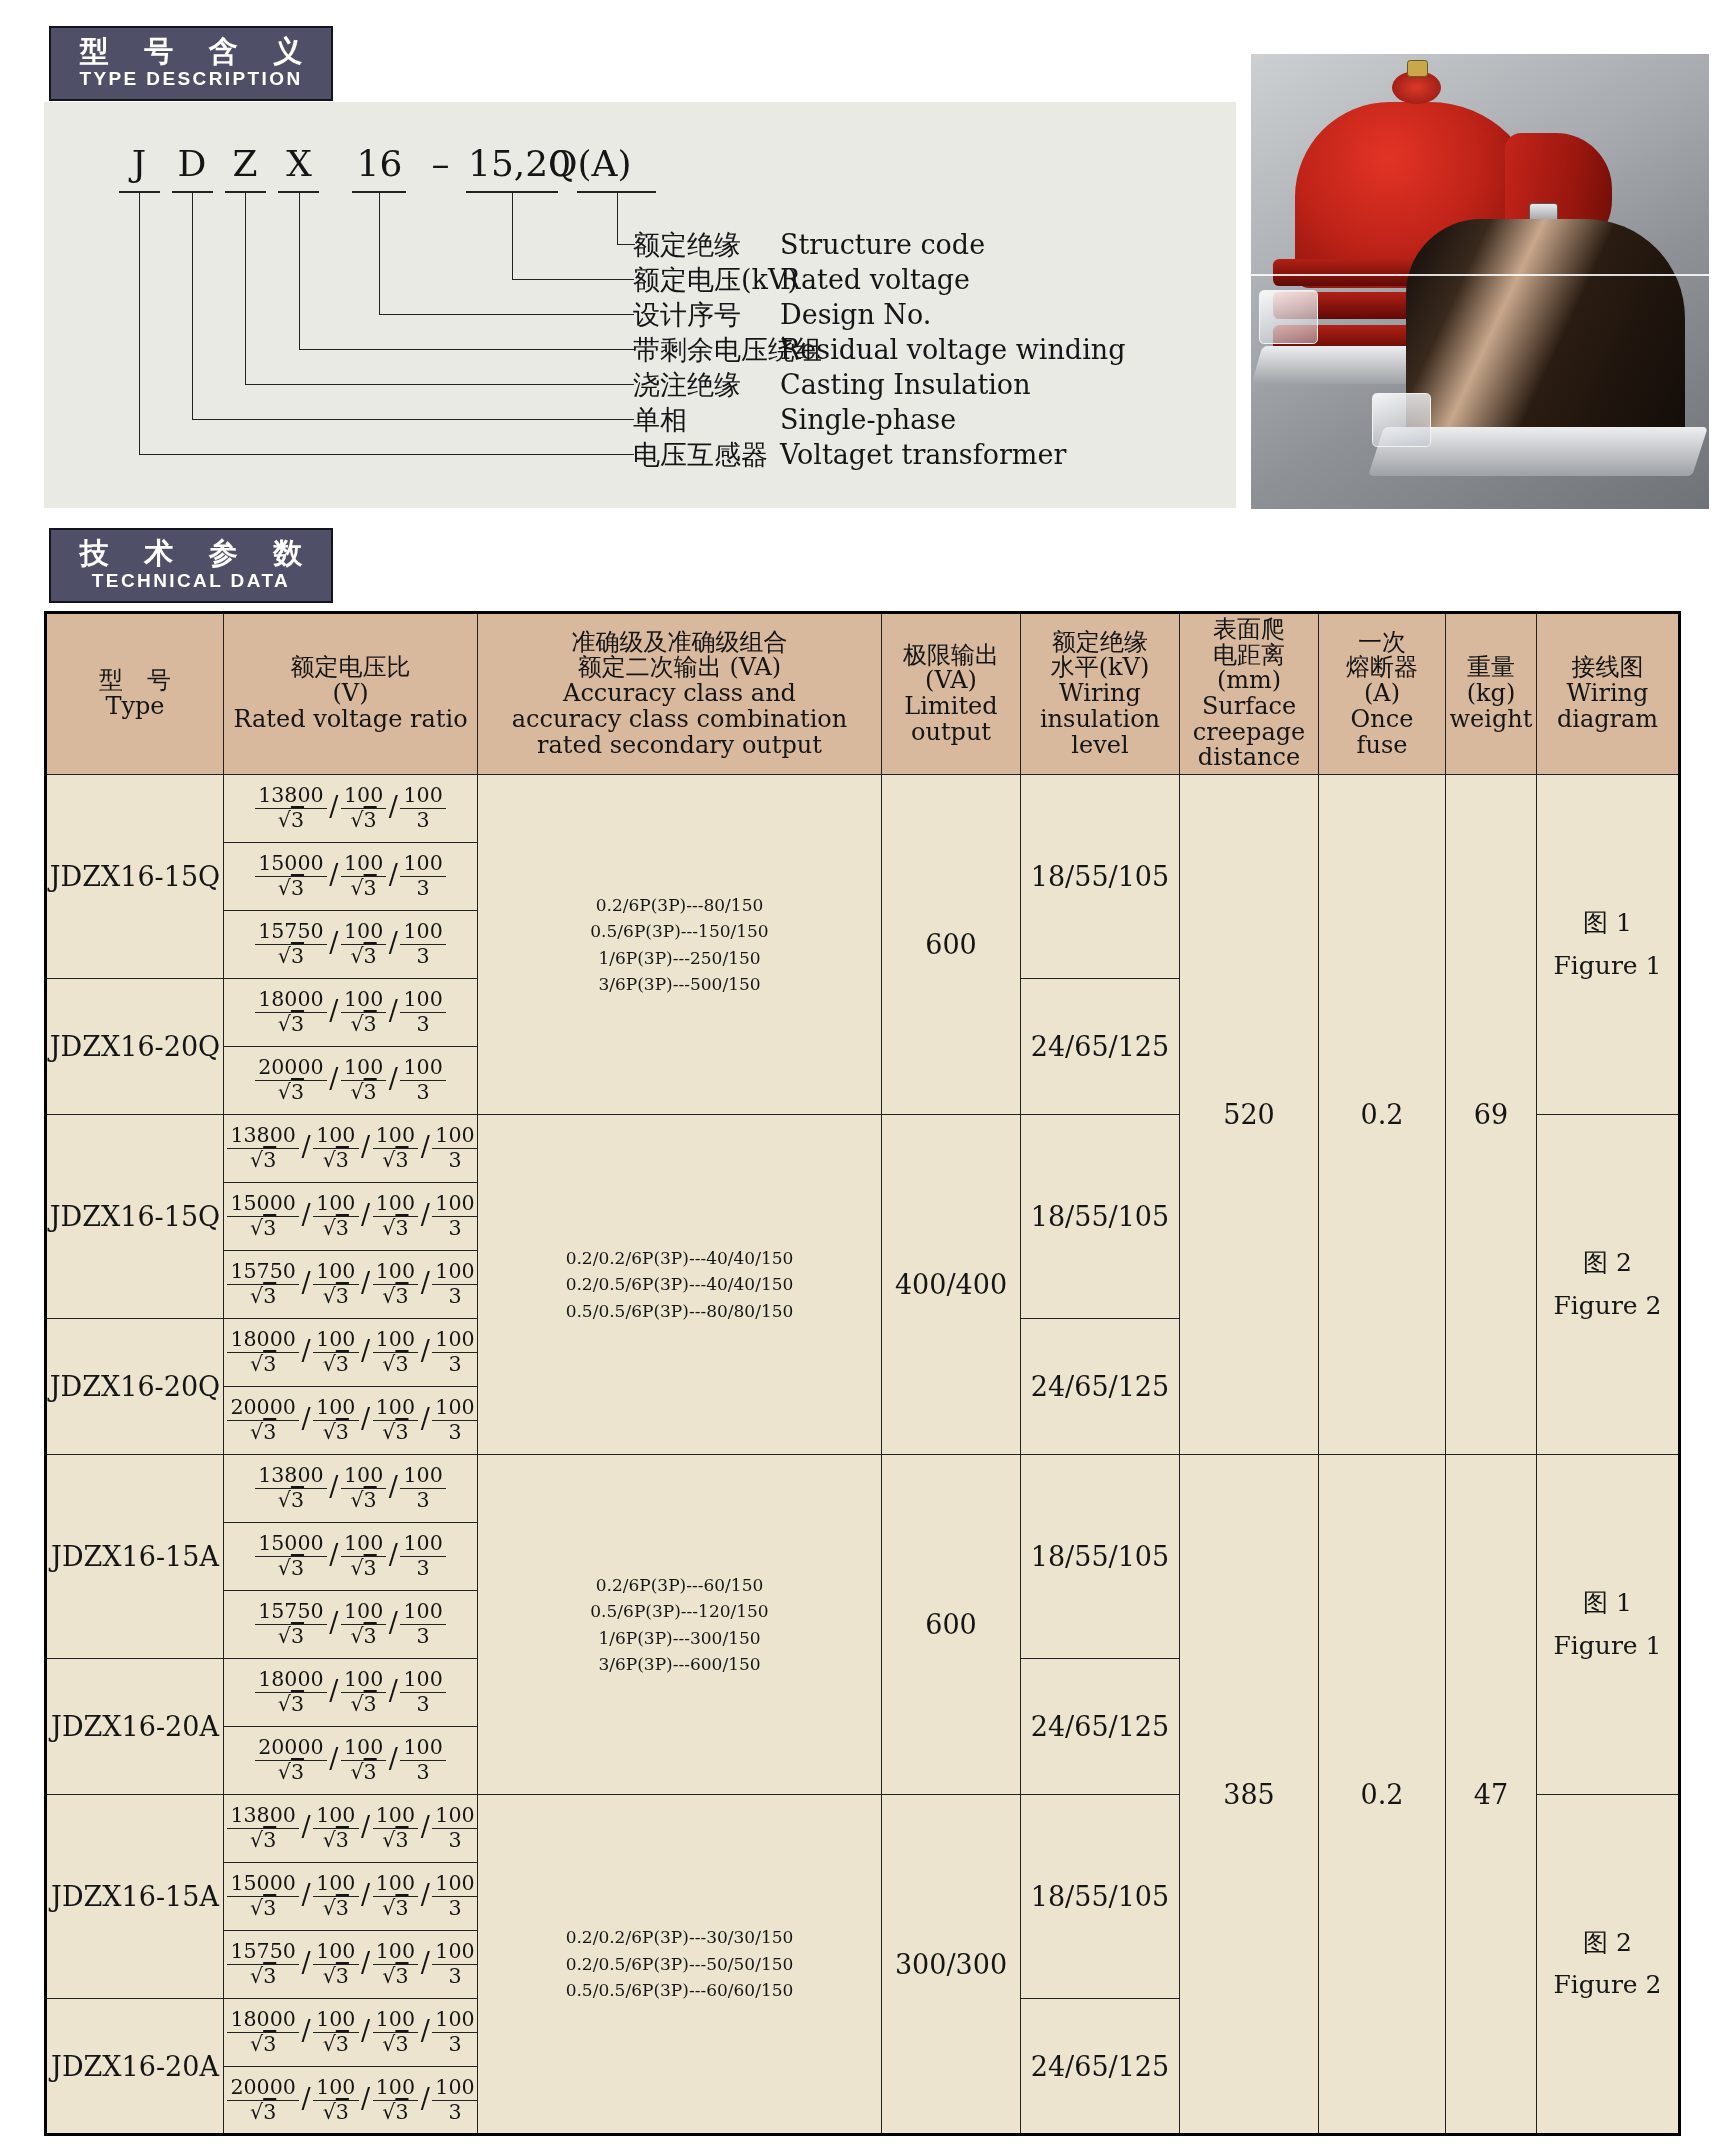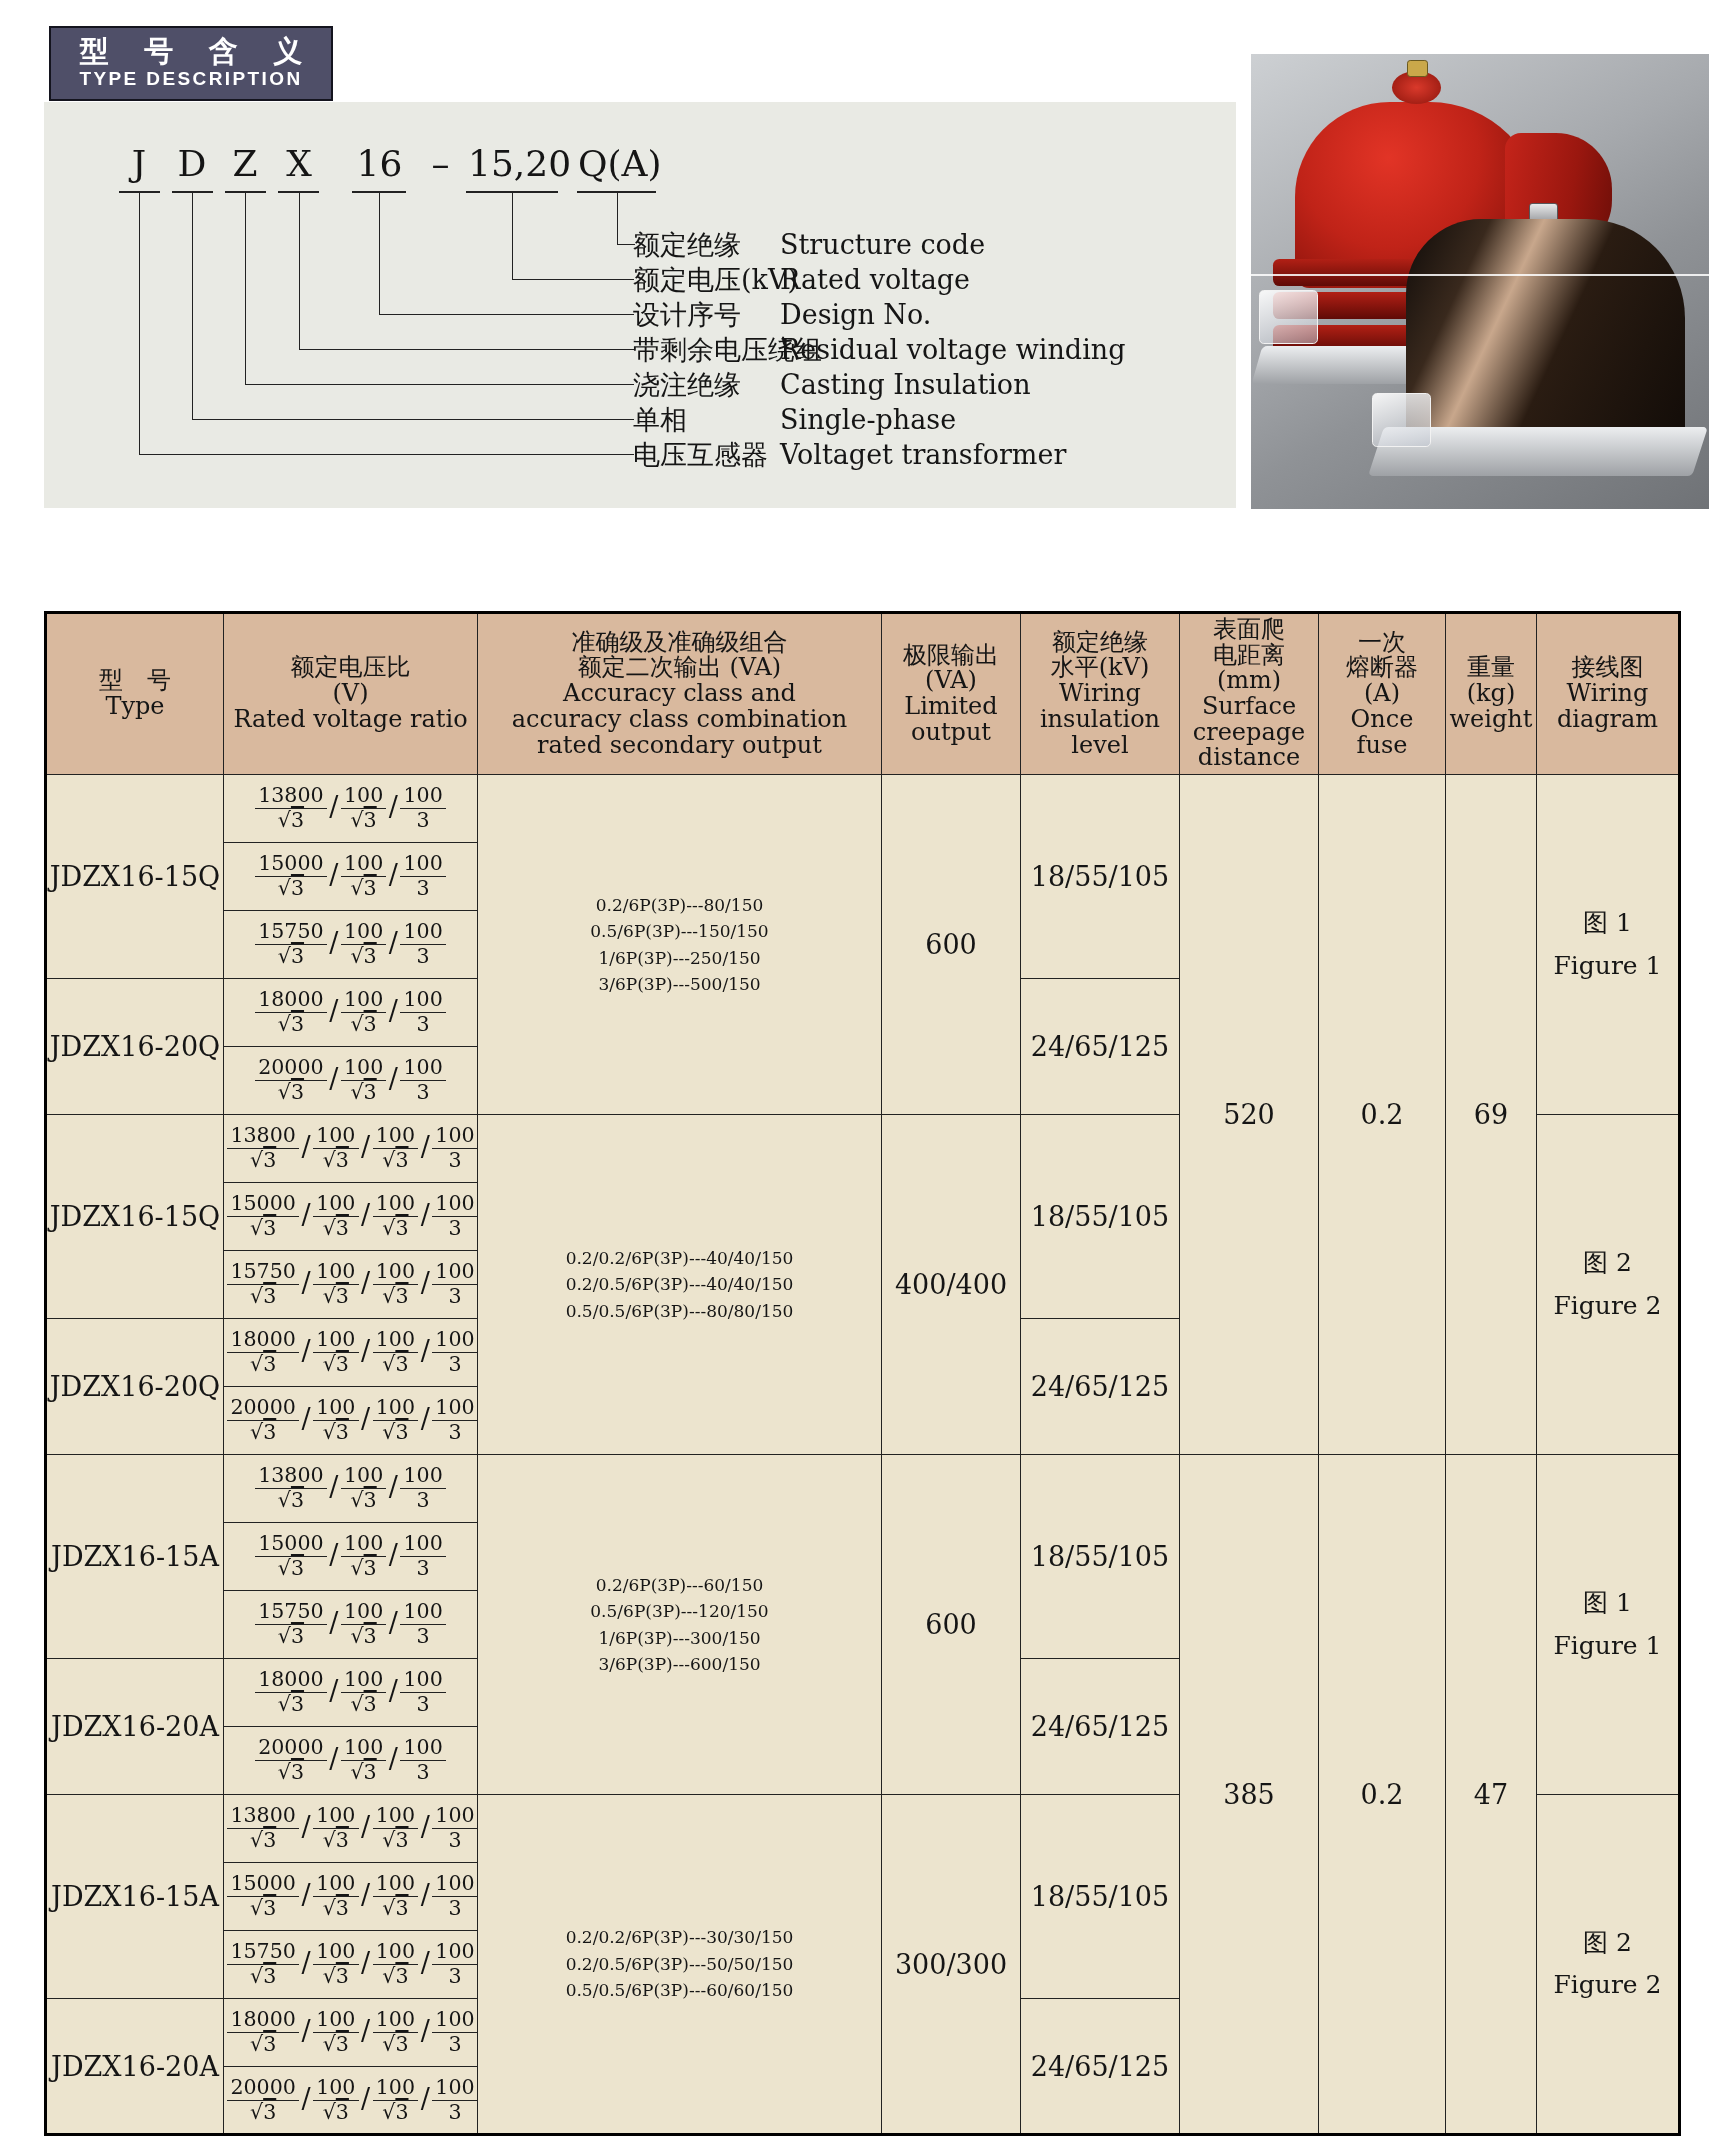--- a/index.html
+++ b/index.html
@@ -20,21 +20,21 @@
   .type-panel{position:absolute;left:44px;top:102px;width:1192px;height:406px;background:#e9eae4;}
   .seg{position:absolute;top:41px;height:41px;text-align:center;font-size:36px;line-height:41px;}
   .ul{position:absolute;top:89px;height:0;border-top:2.4px solid #222;}
   .conn{position:absolute;top:90px;border-left:1.6px solid #222;border-bottom:1.6px solid #222;}
   .dlabel{position:absolute;height:35px;font-size:27px;line-height:35px;}
   .dlabel .zh{position:absolute;left:589px;white-space:nowrap;}
   .dlabel .en{position:absolute;left:736px;white-space:nowrap;}
 
   .s0{left:76px;width:38px;}  .s1{left:129px;width:38px;} .s2{left:182px;width:38px;}
   .s3{left:236px;width:38px;} .s4{left:310px;width:51px;} .s5{left:379px;width:35px;}
-  .s6{left:424px;width:87px;}.s7{left:534px;width:76px;}
+  .s6{left:424px;width:87px;}.s7{left:504px;width:76px;}
   .u0{left:75px;width:41px;}  .u1{left:128px;width:41px;} .u2{left:181px;width:41px;}
   .u3{left:234px;width:41px;} .u4{left:308px;width:54px;} .u6{left:422px;width:92px;}
   .u7{left:533px;width:79px;}
   .c0{left:573px;width:16.7px;height:52px;}
   .c1{left:468px;width:121px;height:87px;}
   .c2{left:335px;width:254px;height:122px;}
   .c3{left:255px;width:335px;height:157px;}
   .c4{left:201px;width:388px;height:192px;}
   .c5{left:148px;width:441px;height:227px;}
   .c6{left:95px;width:494px;height:262px;}
@@ -166,20 +166,24 @@
     <div class="bolt"></div>
     <div class="plate-red"></div>
     <div class="term t1"></div>
     <div class="blk-bolt"></div>
     <div class="blk-body"></div>
     <div class="plate-blk"></div>
     <div class="term t2"></div>
     <div class="p-line"></div>
   </div>
 
+  <div class="badge badge2">
+    <div class="zh">技 术 参 数</div>
+    <div class="en">TECHNICAL DATA</div>
+  </div>
 
   <table class="tech">
     <colgroup>
       <col style="width:178px">
         <col style="width:254px">
         <col style="width:404px">
       <col style="width:139px">
         <col style="width:159px">
         <col style="width:139px">
       <col style="width:127px">

